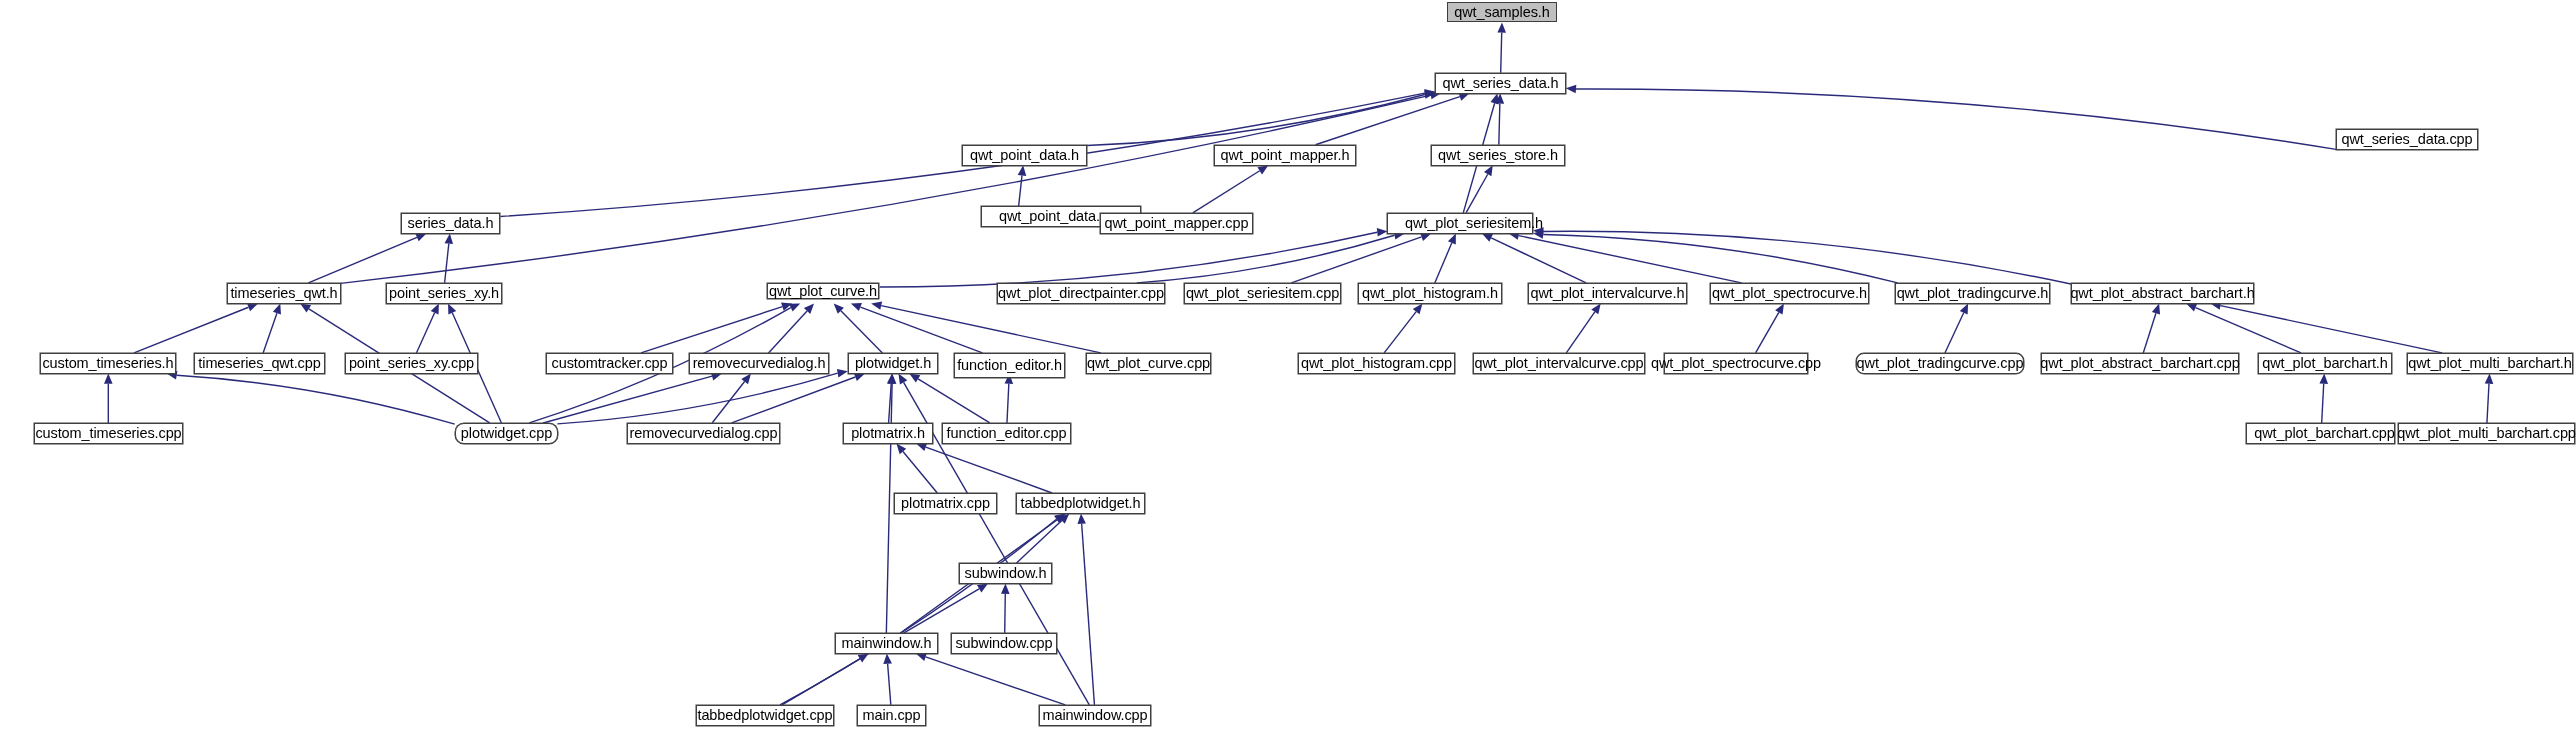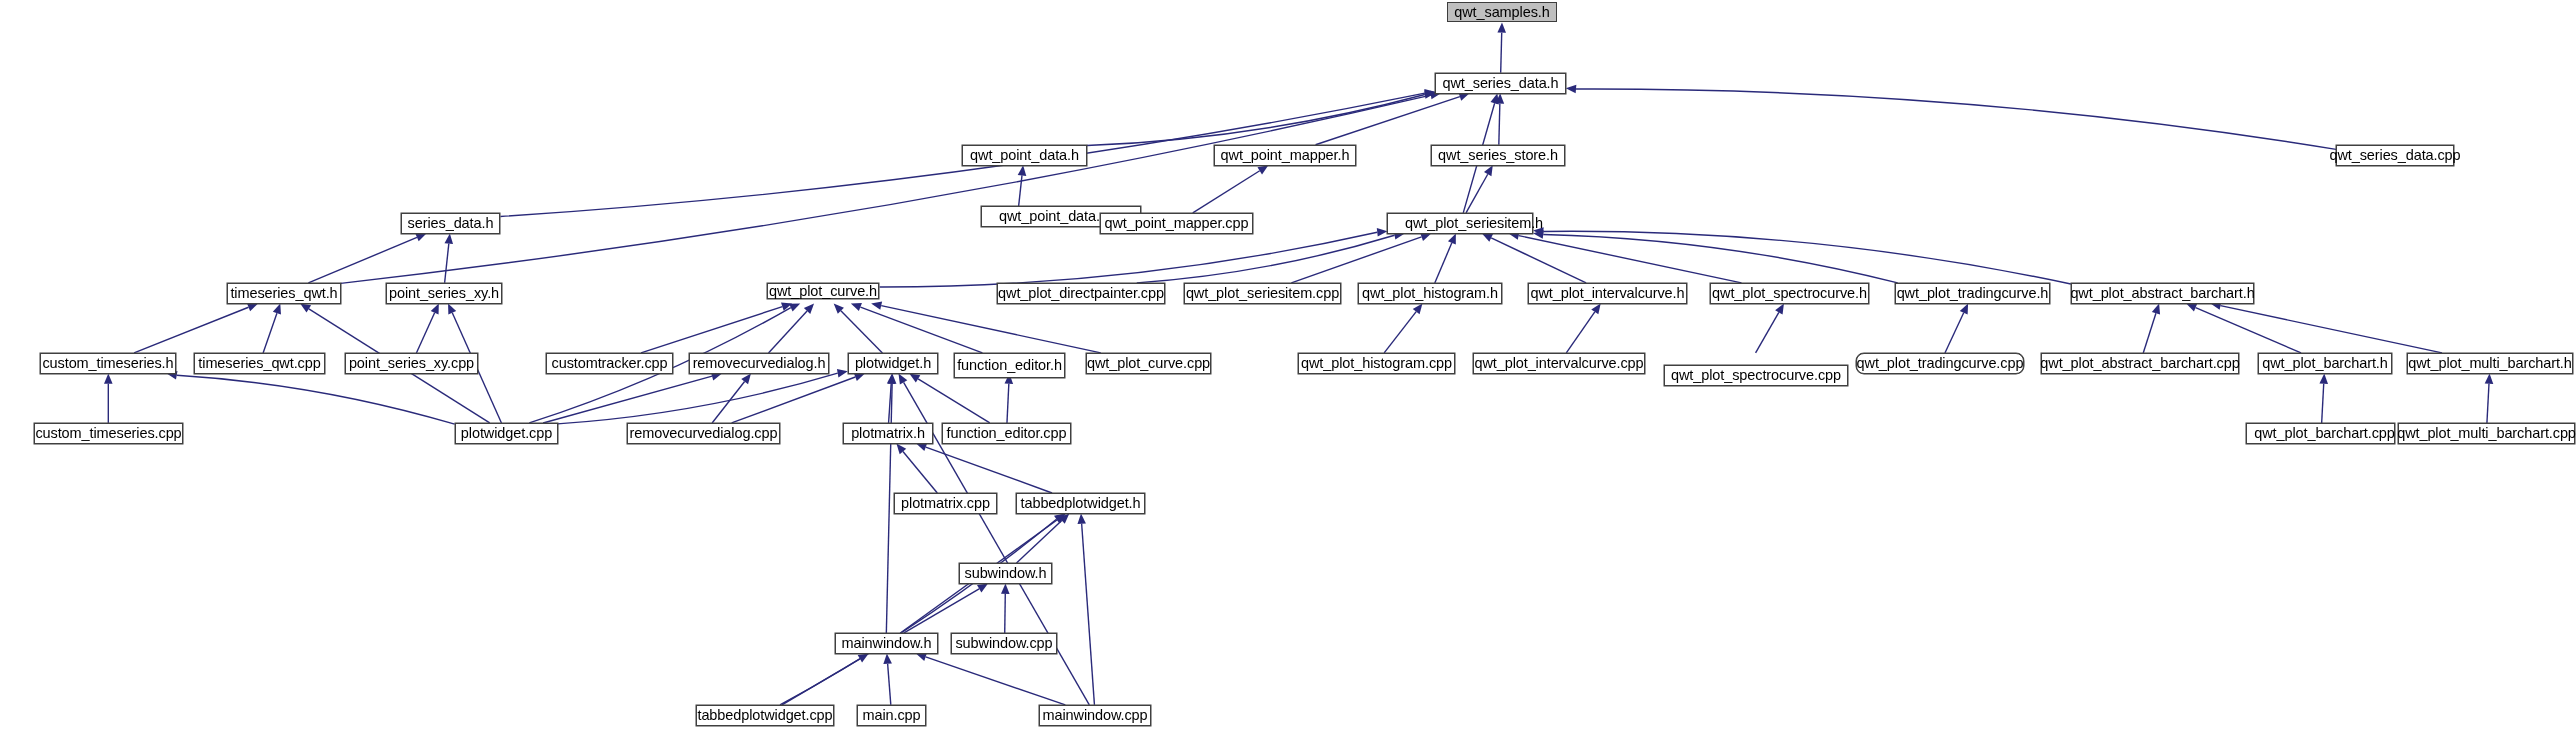--- a/index.html
+++ b/index.html
@@ -306,21 +306,21 @@
         <polygon points="981.0,700.0 992.9,699.2 989.9,707.9" fill="#2a2a7a"></polygon>
       </g>
     </svg>
   <div id="node-layer">
       <div class="node root" style="left: 1447px; top: 1.9px; width: 110px; height: 20.5px;">
         <span>qwt_samples.h</span>
       </div>
       <div class="node thick" style="left: 1435px; top: 73px; width: 131px; height: 20.5px;">
         <span>qwt_series_data.h</span>
       </div>
-      <div class="node thick" style="left: 2336px; top: 145px; width: 118px; height: 20.5px;">
+      <div class="node thick" style="left: 2336px; top: 129px; width: 142px; height: 20.5px;">
         <span>qwt_series_data.cpp</span>
       </div>
       <div class="node thick" style="left: 401px; top: 213px; width: 99px; height: 20.5px;">
         <span>series_data.h</span>
       </div>
       <div class="node thick" style="left: 962px; top: 145px; width: 125px; height: 20.5px;">
         <span>qwt_point_data.h</span>
       </div>
       <div class="node thick" style="left: 1214px; top: 145px; width: 142px; height: 20.5px;">
         <span>qwt_point_mapper.h</span>
@@ -390,39 +390,39 @@
       </div>
       <div class="node thick" style="left: 1086px; top: 353px; width: 125px; height: 20.5px;">
         <span>qwt_plot_curve.cpp</span>
       </div>
       <div class="node thick" style="left: 1298px; top: 353px; width: 157px; height: 20.5px;">
         <span>qwt_plot_histogram.cpp</span>
       </div>
       <div class="node thick" style="left: 1473px; top: 353px; width: 172px; height: 20.5px;">
         <span>qwt_plot_intervalcurve.cpp</span>
       </div>
-      <div class="node thick" style="left: 1664px; top: 365px; width: 184px; height: 20.5px;">
+      <div class="node thick" style="left: 1664px; top: 353px; width: 144px; height: 20.5px;">
         <span>qwt_plot_spectrocurve.cpp</span>
       </div>
       <div class="node thick" style="left: 1856px; top: 353px; width: 168px; height: 20.5px; border-radius: 8px;">
         <span>qwt_plot_tradingcurve.cpp</span>
       </div>
       <div class="node thick" style="left: 2041px; top: 353px; width: 198px; height: 20.5px;">
         <span>qwt_plot_abstract_barchart.cpp</span>
       </div>
       <div class="node thick" style="left: 2258px; top: 353px; width: 134px; height: 20.5px;">
         <span>qwt_plot_barchart.h</span>
       </div>
       <div class="node thick" style="left: 2407px; top: 353px; width: 166px; height: 20.5px;">
         <span>qwt_plot_multi_barchart.h</span>
       </div>
       <div class="node thick" style="left: 34px; top: 423px; width: 149px; height: 20.5px;">
         <span>custom_timeseries.cpp</span>
       </div>
-      <div class="node thick" style="left: 455px; top: 423px; width: 103px; height: 20.5px;">
+      <div class="node thick" style="left: 455px; top: 423px; width: 103px; height: 20.5px; border-radius: 9px;">
         <span>plotwidget.cpp</span>
       </div>
       <div class="node thick" style="left: 627px; top: 423px; width: 153px; height: 20.5px;">
         <span>removecurvedialog.cpp</span>
       </div>
       <div class="node thick" style="left: 843px; top: 423px; width: 90px; height: 20.5px;">
         <span>plotmatrix.h</span>
       </div>
       <div class="node thick" style="left: 942px; top: 423px; width: 129px; height: 20.5px;">
         <span>function_editor.cpp</span>

